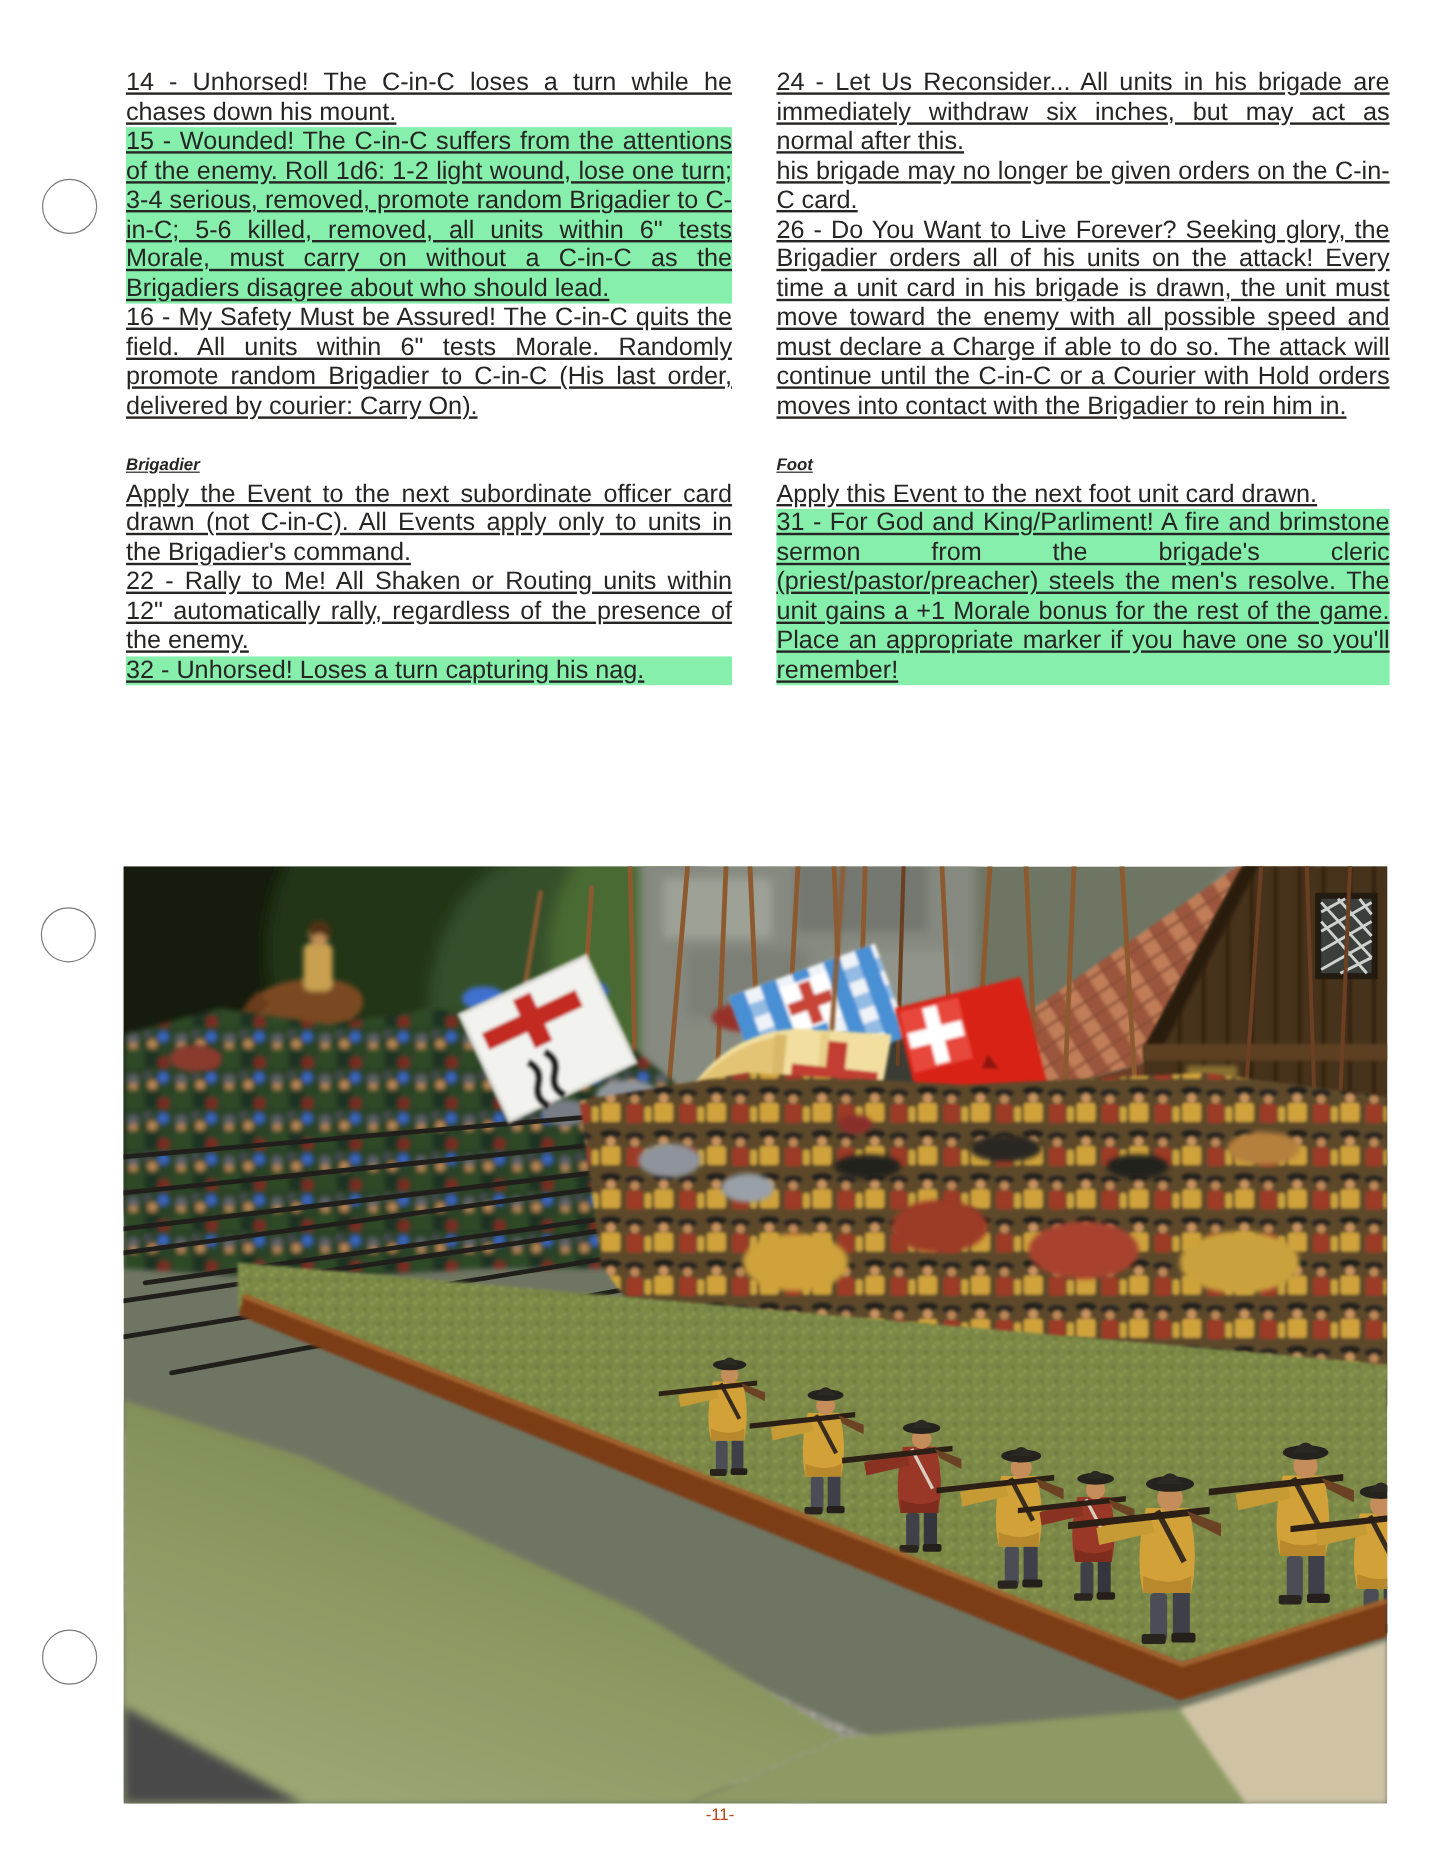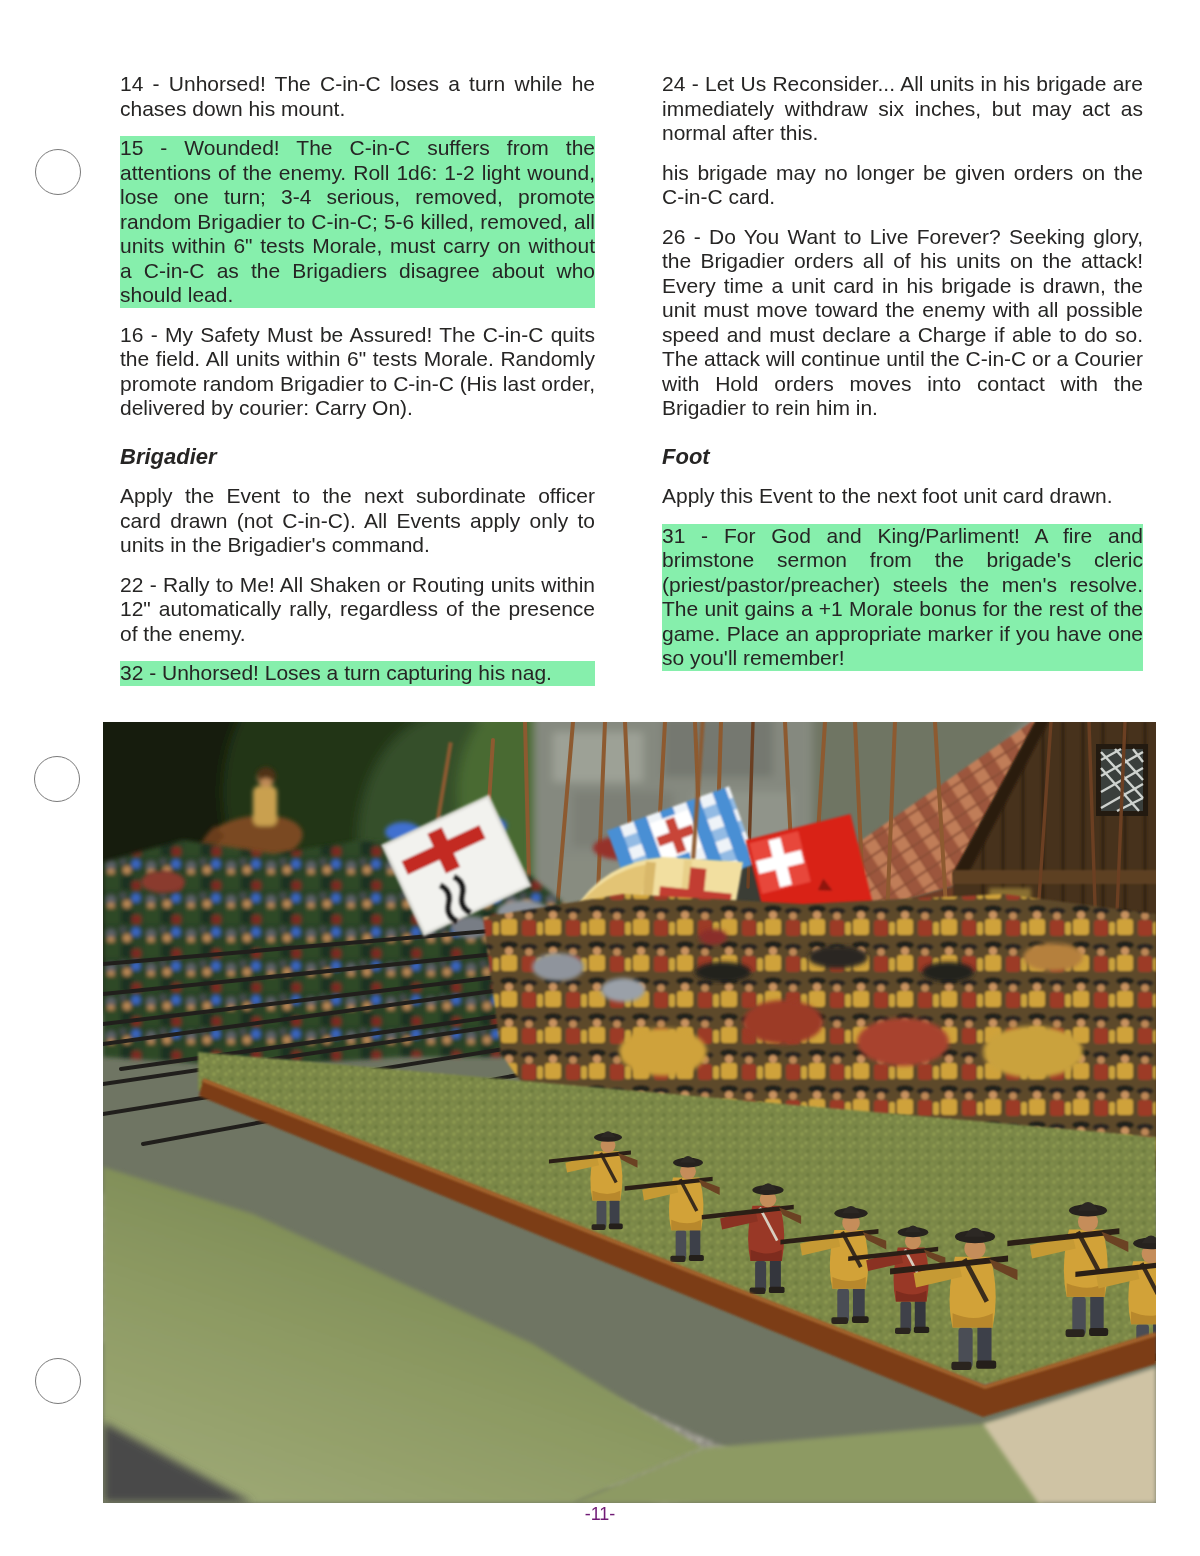--- a/index.html
+++ b/index.html
@@ -20,41 +20,41 @@
   }
   .col{
     position:absolute;
     top:57px;
     font-size:21px;
     line-height:24.5px;
     text-align:justify;
   }
   .col-left{left:105px;width:505px;}
   .col-right{left:647px;width:511px;}
-  .col p{margin:15px;padding:0;}
+  .col p{margin:0;padding:0;text-decoration:underline;}
   .hl{background:#86efac;}
   .jl{text-align-last:justify;}
   .heading{
     font-weight:bold;
     font-style:italic;
     margin-top:24px !important;
-    font-size:22px;
+    font-size:14px;
     text-align:left;
   }
   .photo{
     position:absolute;
     left:103px;top:722px;
     width:1053px;height:781px;
   }
   .pagenum{
     position:absolute;
     left:0;right:0;top:1504px;
     text-align:center;
-    font-size:18px;
-    color:#701a75;
+    font-size:14px;
+    color:#c2410c;
   }
 </style>
 </head>
 <body>
 
 <div class="hole" style="left:35px;top:149px;"></div>
 <div class="hole" style="left:34px;top:756px;"></div>
 <div class="hole" style="left:35px;top:1358px;"></div>
 
 <div class="col col-left">

